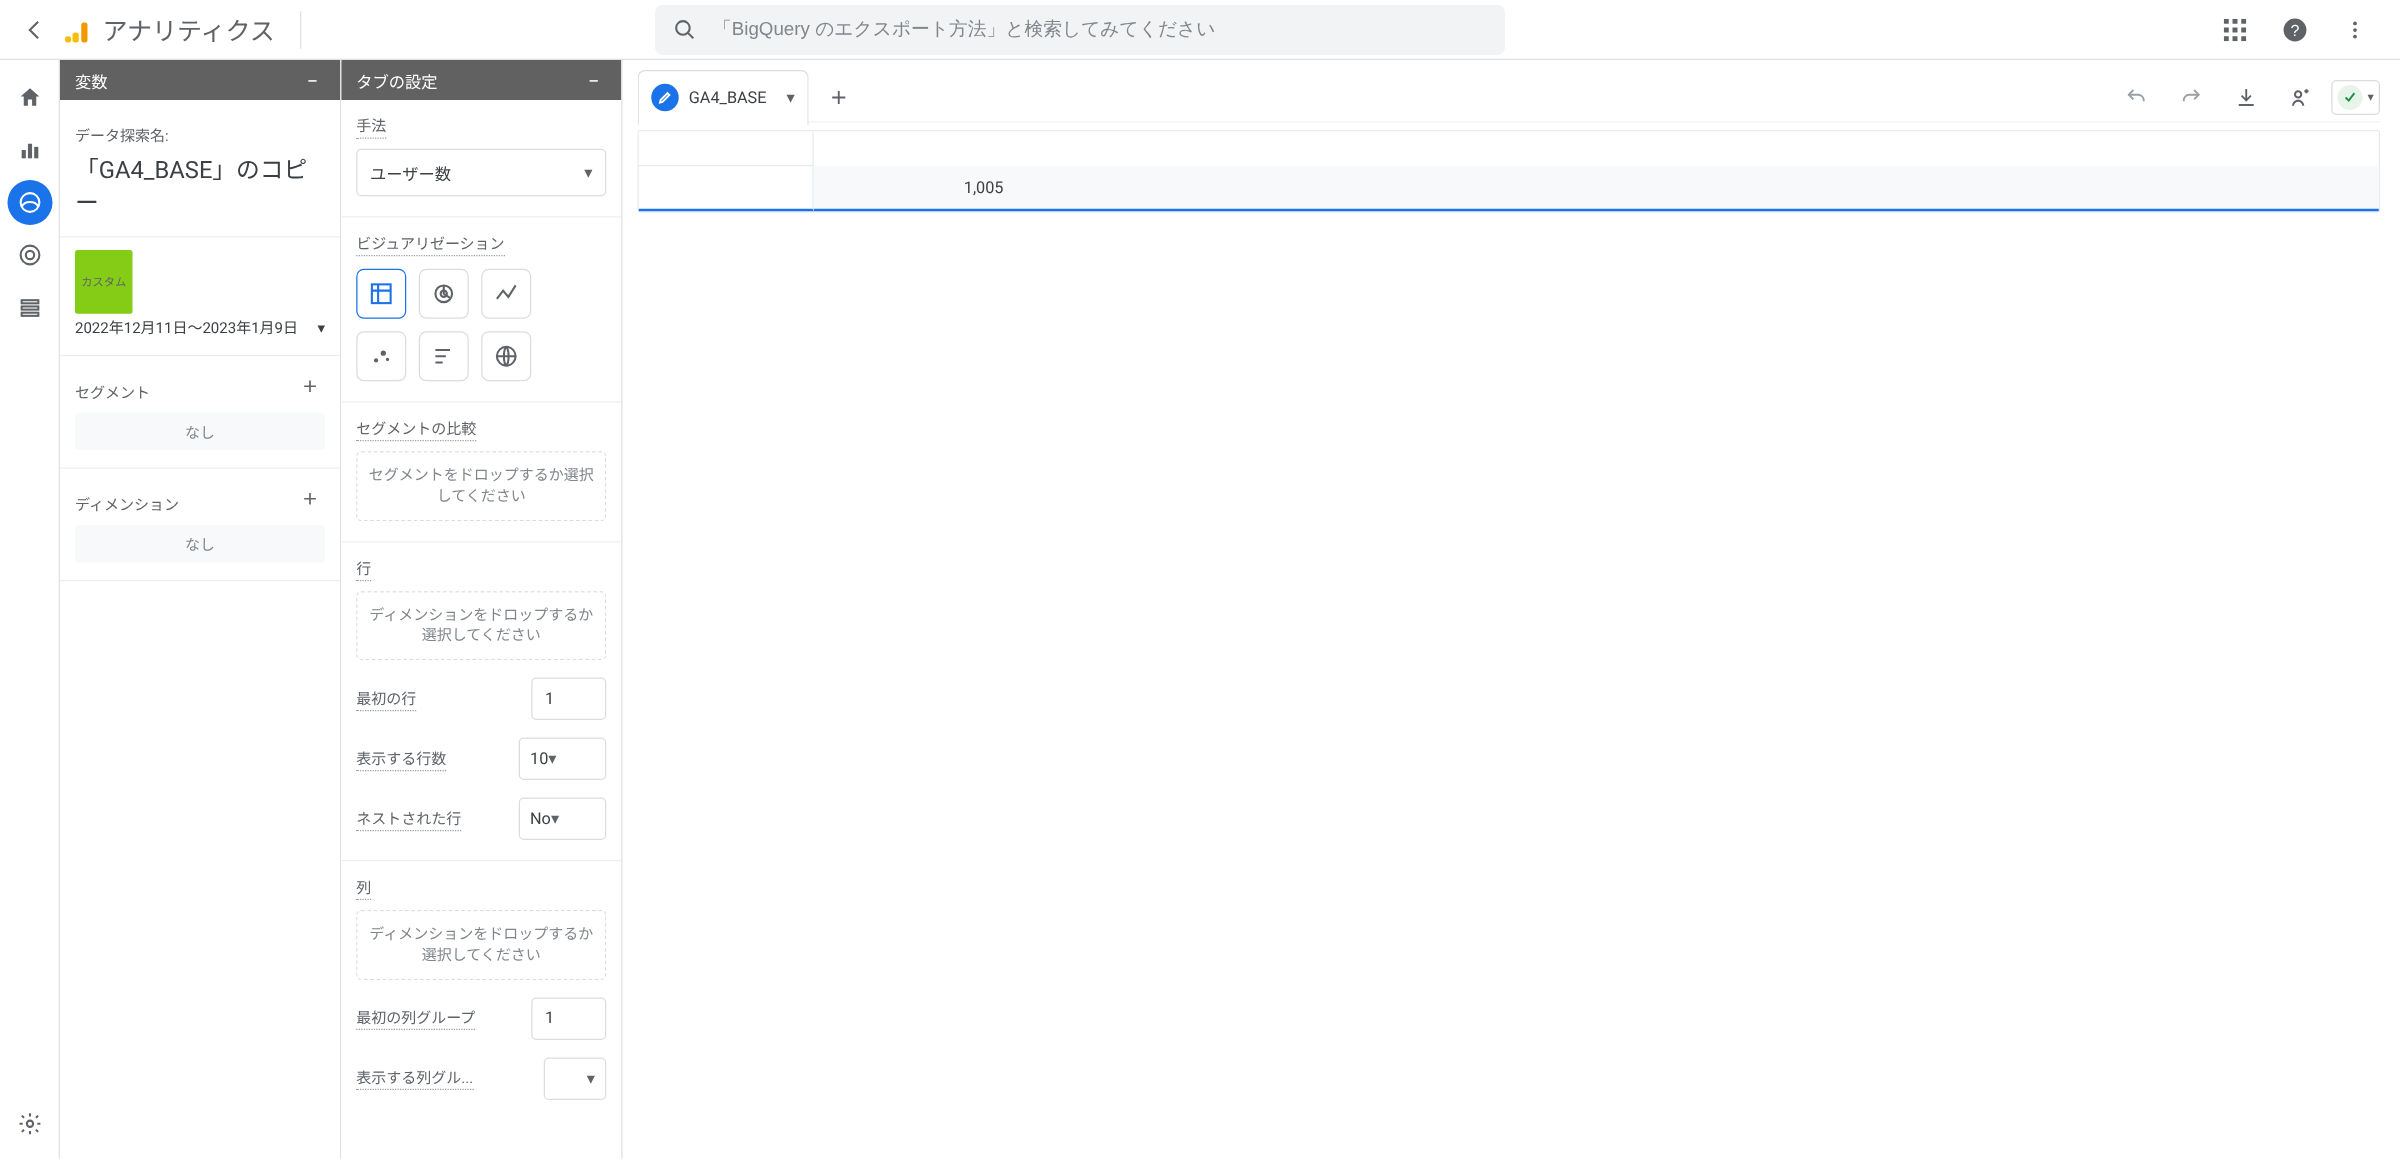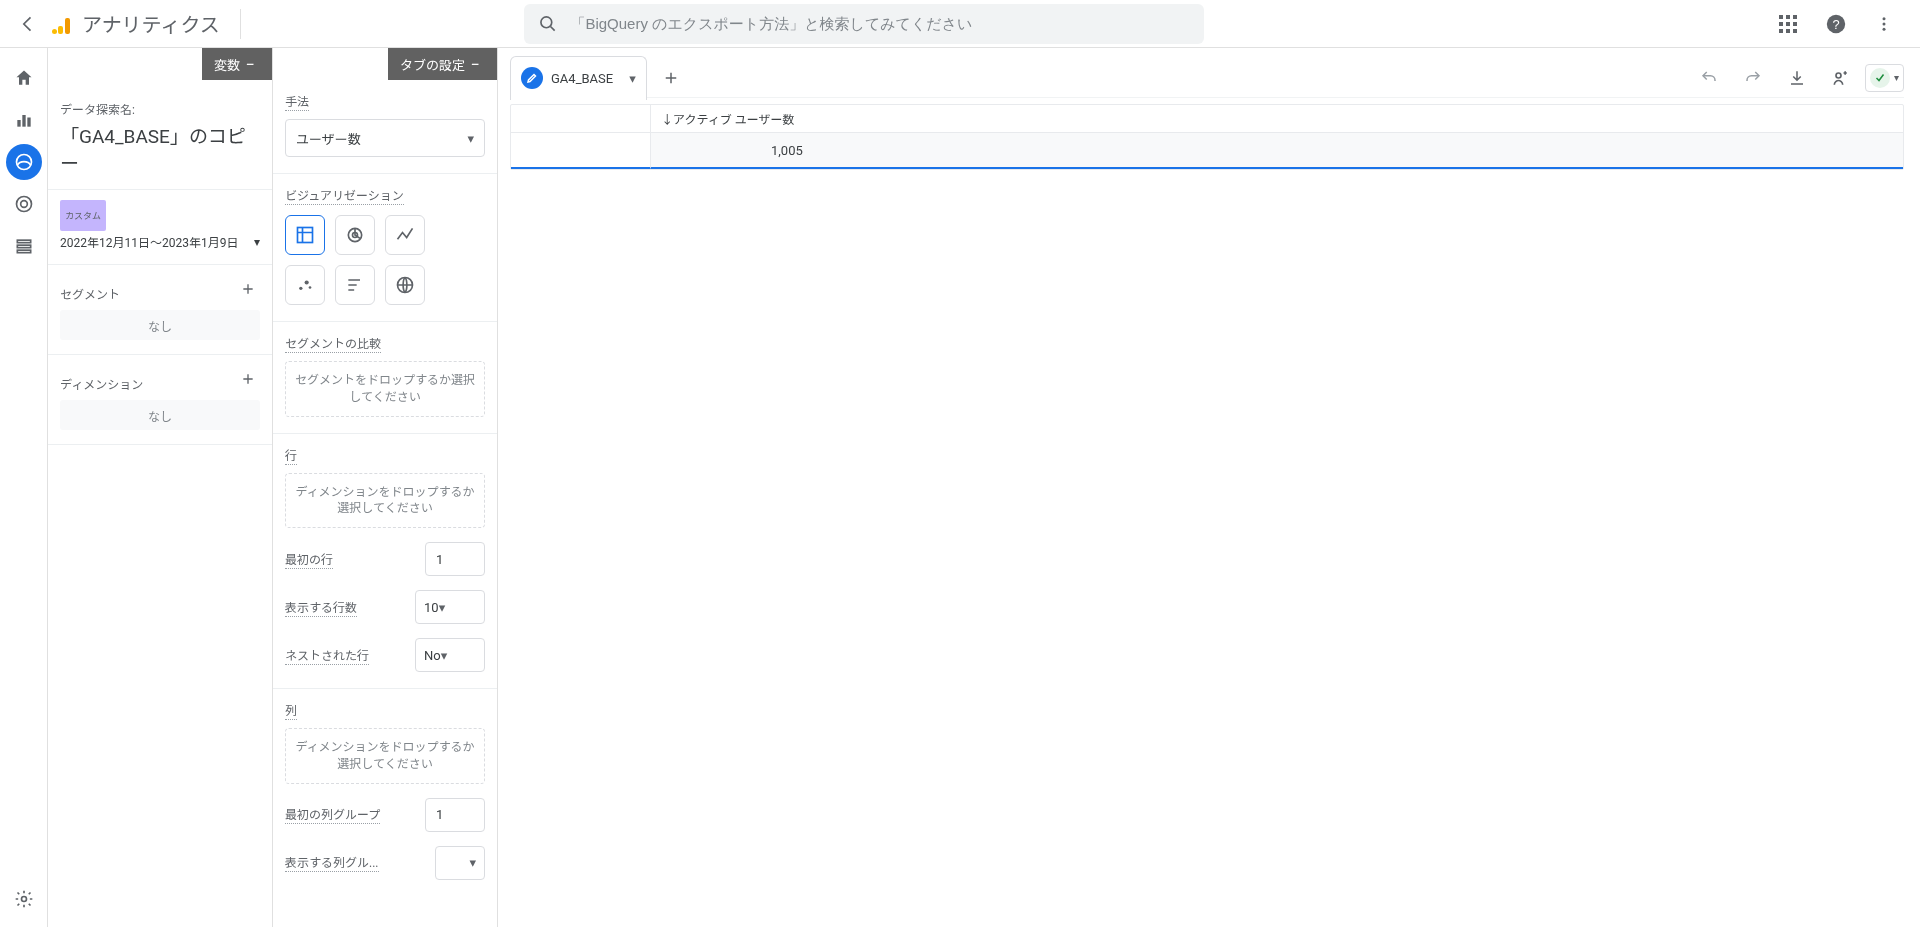--- a/index.html
+++ b/index.html
@@ -25,28 +25,28 @@
 
 .body { flex: 1; display: flex; min-height: 0; }
 
 
 .rail { width: 48px; border-right: 1px solid #e0e0e0; display: flex; flex-direction: column; align-items: center; padding-top: 12px; gap: 6px; }
 .rail-item { width: 36px; height: 36px; display: flex; align-items: center; justify-content: center; border-radius: 50%; cursor: pointer; color: #5f6368; }
 .rail-item.active { background: #1a73e8; color: #fff; }
 .rail-spacer { flex: 1; }
 
 
-.panel { width: 225px; background: #fff; border-right: 1px solid #e0e0e0; display: flex; flex-direction: column; overflow: hidden; align-items: flex-end; }
+.panel { width: 225px; background: #fff; border-right: 1px solid #e0e0e0; display: flex; flex-direction: column; overflow: hidden; }
 .panel-head { height: 32px; background: #616161; color: #fff; display: flex; align-items: center; padding: 0 12px; font-size: 13px; }
 .panel-head .minimize { margin-left: auto; width: 20px; height: 20px; display: flex; align-items: center; justify-content: center; cursor: pointer; font-size: 16px; }
 .panel-body { flex: 1; overflow-y: auto; padding: 0; }
 .section { padding: 10px 12px 14px; border-bottom: 1px solid #eceff1; }
 .section-label { font-size: 12px; color: #5f6368; margin-top: 10px; }
 .section-value { font-size: 19px; color: #3c4043; margin-top: 4px; }
-.badge-custom { display: inline-block; font-size: 9px; background: #c4b5fd; color: #5f6368; padding: 9px 5px; border-radius: 2px; margin-bottom: 2px; }
+.badge-custom { display: inline-block; font-size: 9px; background: #84cc16; color: #5f6368; padding: 19px 5px; border-radius: 2px; margin-bottom: 2px; }
 .date-row { display: flex; align-items: center; font-size: 12px; color: #3c4043; cursor: pointer; }
 .date-row .caret { margin-left: auto; }
 .section-head { display: flex; align-items: center; }
 .section-head .plus { margin-left: auto; width: 24px; height: 24px; display: flex; align-items: center; justify-content: center; cursor: pointer; color: #5f6368; }
 .empty-pill { margin-top: 8px; height: 30px; background: #f8f9fa; border-radius: 3px; display: flex; align-items: center; justify-content: center; font-size: 12px; color: #80868b; }
 .metric-chip { margin-top: 6px; height: 30px; background: #f8f9fa; border-left: 3px solid #1a73e8; border-radius: 3px; display: flex; align-items: center; padding: 0 8px; gap: 6px; font-size: 12px; color: #3c4043; cursor: grab; }
 .drag-dots { color: #9aa0a6; letter-spacing: -1px; font-size: 11px; }
 
 
 .settings .section { padding: 12px 12px 16px; }
@@ -377,21 +377,20 @@
                 </svg>
             </span>
             <span style="color:#5f6368;font-size:10px;">▾</span>
           </div>
         </div>
       </div>
 
       <div class="result">
         <div class="result-head">
           <div class="corner"></div>
-          <div class="metric">↓アクティブ ユーザー数</div>
         </div>
         <div class="result-row">
           <div class="corner"></div>
           <div class="val" style="padding-left:120px;">
               <span>1,005</span>
             </div>
         </div>
       </div>
     </div>
   </div>

